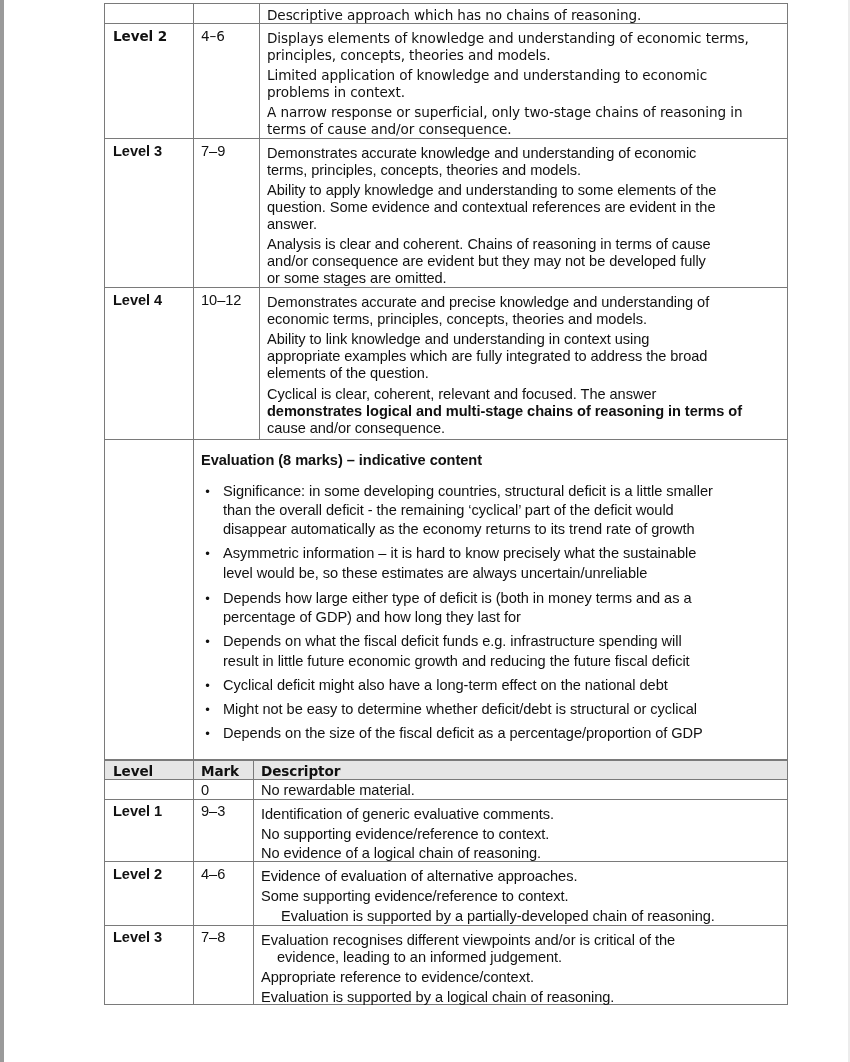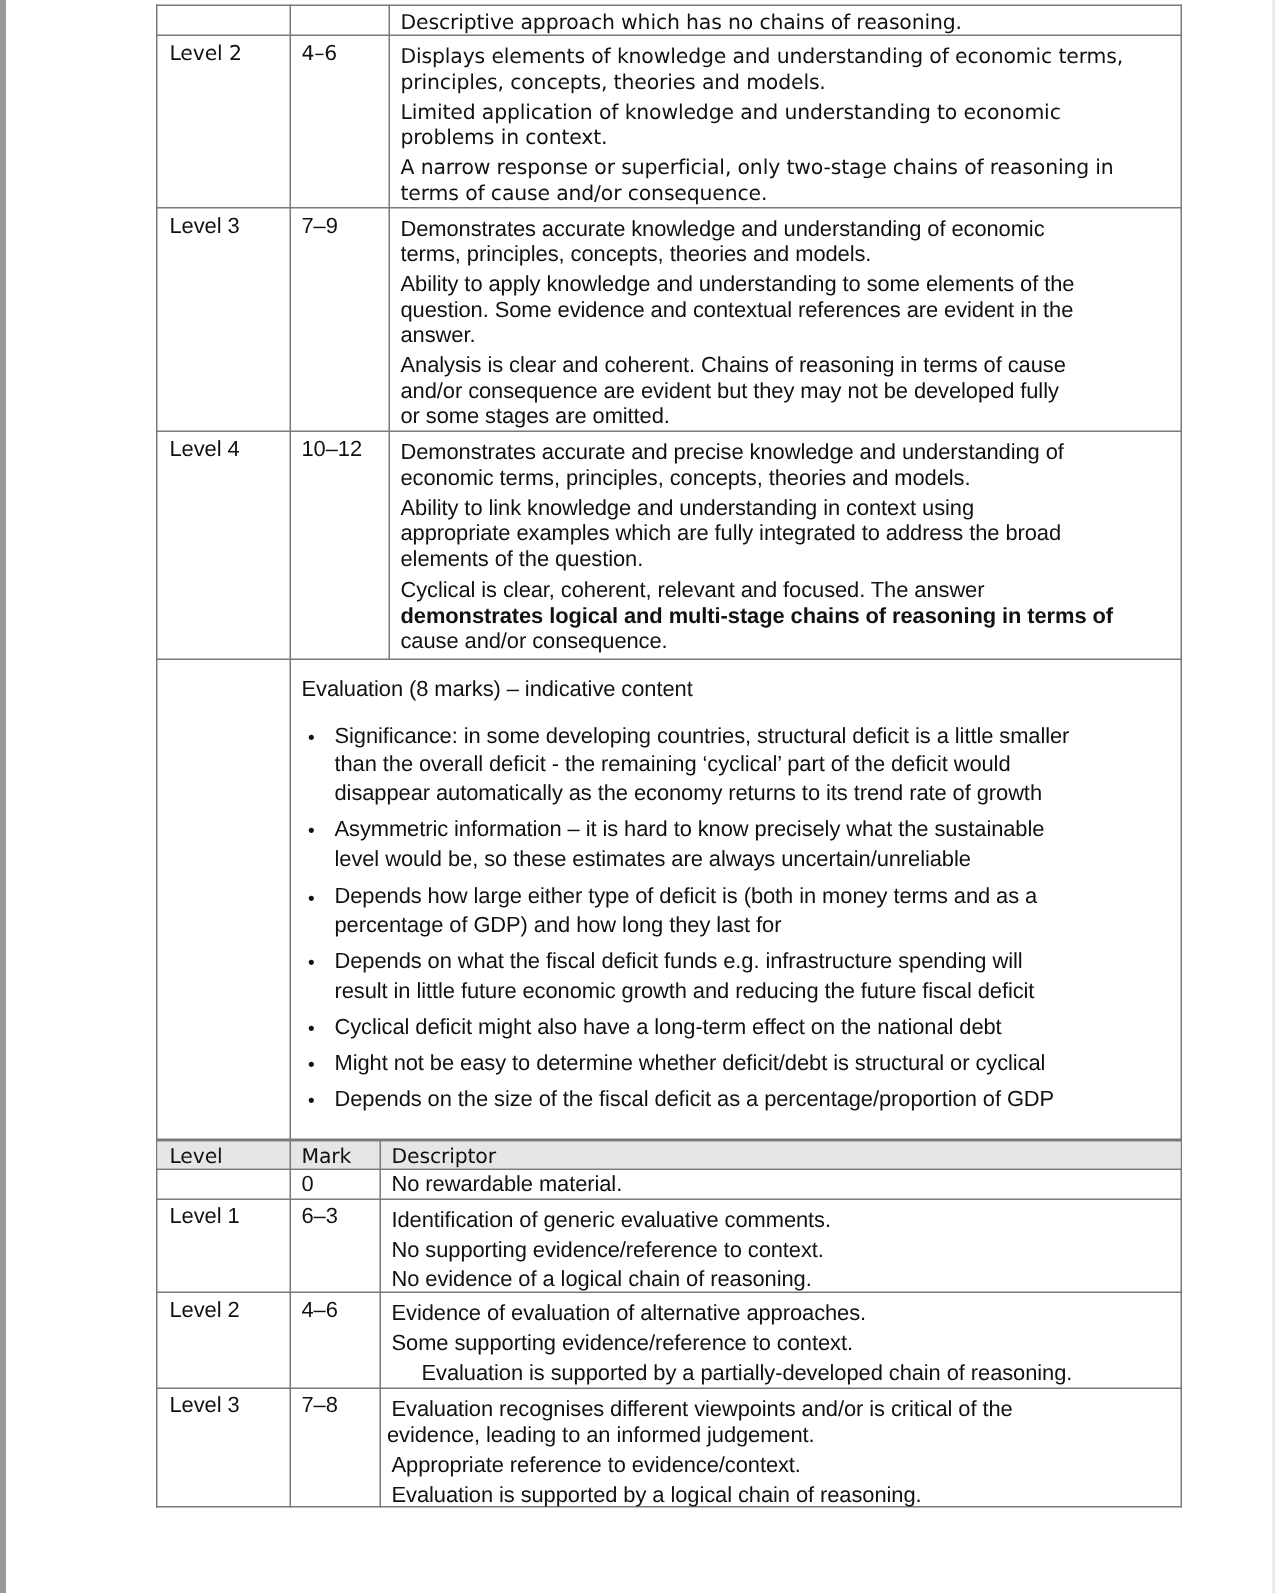--- a/index.html
+++ b/index.html
@@ -7,21 +7,21 @@
     width:850px; height:1062px; overflow:hidden; position:relative;
     background:#ffffff;
     font-family: "DejaVu Sans", sans-serif;
     color:#111;
   }
   .left-strip { position:absolute; left:0; top:0; width:4px; height:1062px; background:#9a9a9a; }
   .right-strip { position:absolute; left:848px; top:0; width:2px; height:1062px; background:#ececec; }
   .page { position:absolute; left:0; top:0; width:850px; height:1062px; }
   .bl { position:absolute; background:#7a7a7a; }
   .t { position:absolute; font-size:13.6px; line-height:17px; white-space:nowrap; letter-spacing:-0.1px; }
-  .b { font-weight:normal; }
+  .b { font-weight:bold; }
   .n { font-family:"Liberation Sans", sans-serif; font-size:14.6px; line-height:17px; letter-spacing:-0.05px; }
   .hdrband { position:absolute; background:#e6e6e6; }
   .bullet { position:absolute; font-size:12px; }
 </style>
 </head>
 <body>
 
 <div class="left-strip"></div>
 <div class="right-strip"></div>
 
@@ -119,31 +119,31 @@
     <div class="bl" style="left:253px;top:760px;width:1px;height:245px;"></div>
 
     <div class="t b" style="left:113px;top:763px;">Level</div>
     <div class="t b" style="left:201px;top:763px;text-align:center;">Mark</div>
     <div class="t b" style="left:261px;top:763px;">Descriptor</div>
 
     <div class="t n" style="left:201px;top:782px;">0</div>
     <div class="t n" style="left:261px;top:782px;">No rewardable material.</div>
 
     <div class="t b n" style="left:113px;top:803px;">Level 1</div>
-    <div class="t n" style="left:201px;top:803px;">6–3</div>
+    <div class="t n" style="left:201px;top:803px;">9–3</div>
     <div class="t n" style="left:261px;top:806px;">Identification of generic evaluative comments.</div>
     <div class="t n" style="left:261px;top:826px;">No supporting evidence/reference to context.</div>
     <div class="t n" style="left:261px;top:845px;">No evidence of a logical chain of reasoning.</div>
 
     <div class="t b n" style="left:113px;top:866px;">Level 2</div>
     <div class="t n" style="left:201px;top:866px;">4–6</div>
     <div class="t n" style="left:261px;top:868px;">Evidence of evaluation of alternative approaches.</div>
     <div class="t n" style="left:261px;top:888px;">Some supporting evidence/reference to context.</div>
     <div class="t n" style="left:261px;top:908px;margin-left:20px;">Evaluation is supported by a partially-developed chain of reasoning.</div>
 
     <div class="t b n" style="left:113px;top:929px;">Level 3</div>
     <div class="t n" style="left:201px;top:929px;">7–8</div>
     <div class="t n" style="left:261px;top:932px;">Evaluation recognises different viewpoints and/or is critical of the</div>
-    <div class="t n" style="left:258px;top:949px;">evidence, leading to an informed judgement.</div>
+    <div class="t n" style="left:277px;top:949px;">evidence, leading to an informed judgement.</div>
     <div class="t n" style="left:261px;top:969px;">Appropriate reference to evidence/context.</div>
     <div class="t n" style="left:261px;top:989px;">Evaluation is supported by a logical chain of reasoning.</div>
   </div>
 </div>
 
 </body></html>

